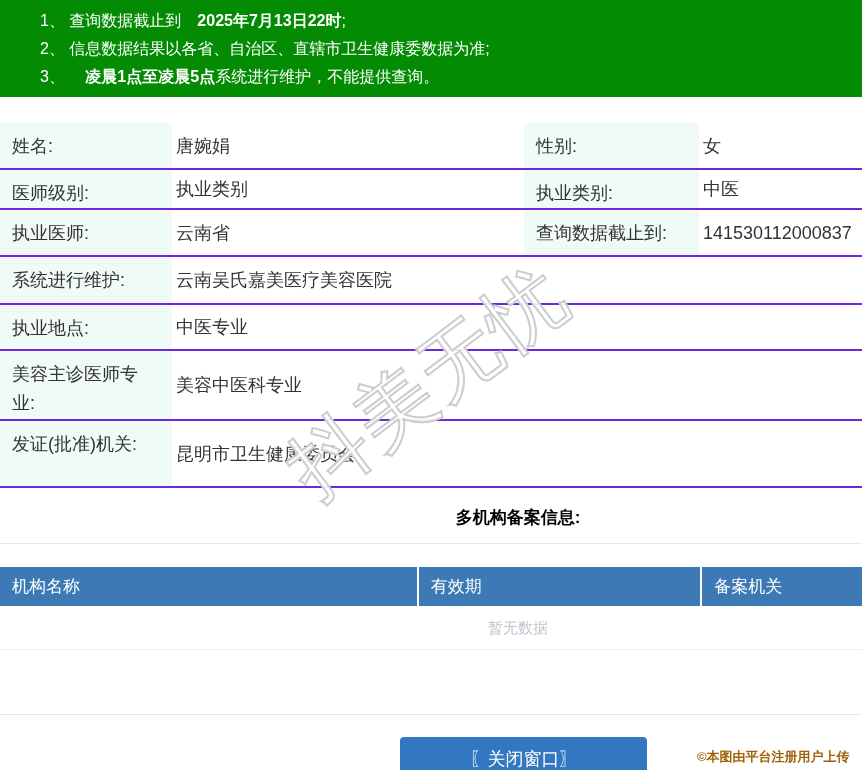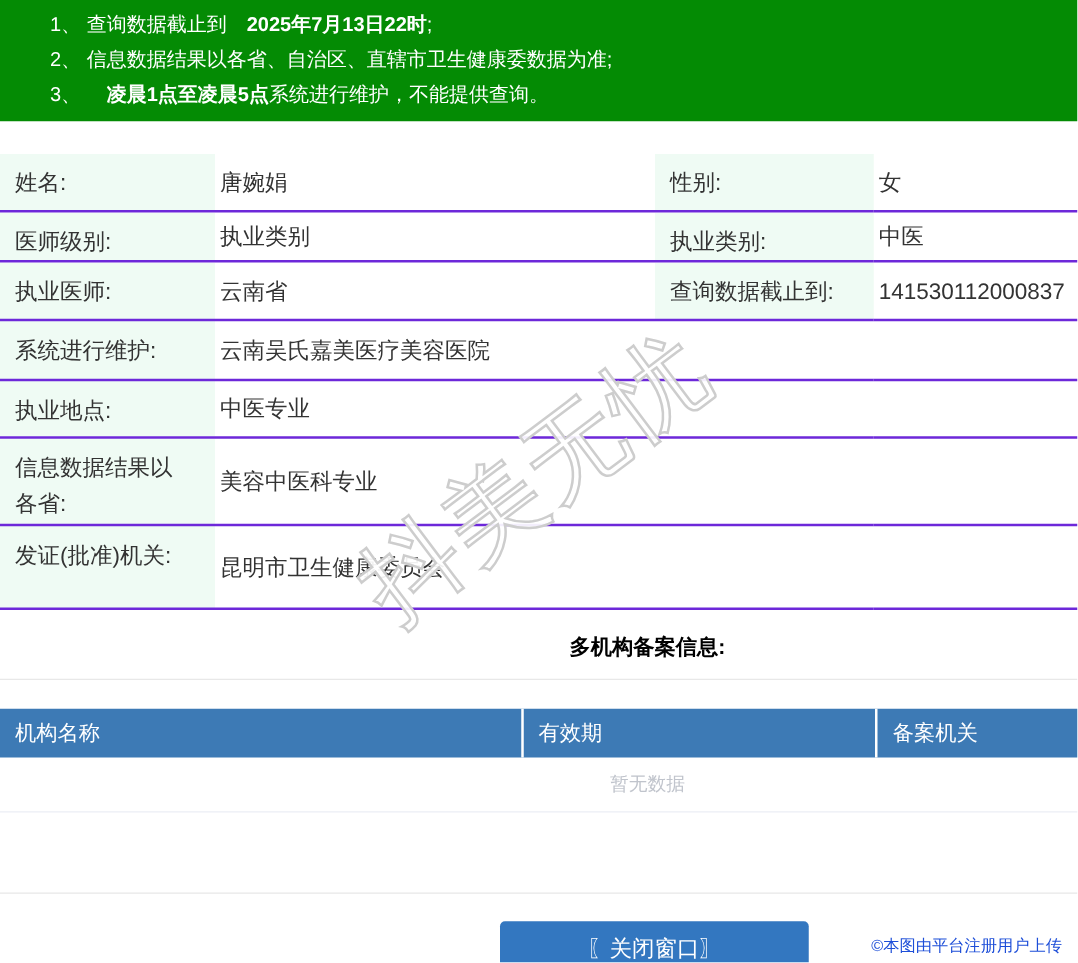--- a/index.html
+++ b/index.html
@@ -69,21 +69,21 @@
     text-align:center; transform:rotate(-37deg);
     font-size:78px; letter-spacing:3px; line-height:120px;
     color:rgba(255,255,255,0.92);
     -webkit-text-stroke:2px #cdcdcd;
     pointer-events:none; z-index:5; white-space:nowrap;
   }
 
   
   .credit {
     position:absolute; left:697px; top:748px; z-index:6;
-    font-size:13px; font-weight:normal; color:#1d4ed8; white-space:nowrap;
+    font-size:13px; font-weight:bold; color:#a16207; white-space:nowrap;
     text-shadow:-1px -1px 0 #fff, 1px -1px 0 #fff, -1px 1px 0 #fff, 1px 1px 0 #fff;
   }
 </style>
 </head>
 <body>
 
 <div class="viewport">
   <div class="page">
 
     <div class="banner">
@@ -120,21 +120,21 @@
       </tr>
       <tr style="height:48px">
         <td class="cell-label">系统进行维护:</td>
         <td class="cell-value" colspan="3">云南吴氏嘉美医疗美容医院</td>
       </tr>
       <tr style="height:46px">
         <td class="cell-label">执业地点:</td>
         <td class="cell-value" colspan="3">中医专业</td>
       </tr>
       <tr style="height:70px">
-        <td class="cell-label">信息数据结果以各省:</td>
+        <td class="cell-label">美容主诊医师专业:</td>
         <td class="cell-value" colspan="3">美容中医科专业</td>
       </tr>
       <tr style="height:67px">
         <td class="cell-label">发证(批准)机关:</td>
         <td class="cell-value" colspan="3">昆明市卫生健康委员会</td>
       </tr>
     </tbody>
       </table>
 
     <div class="section-title">多机构备案信息:</div>

